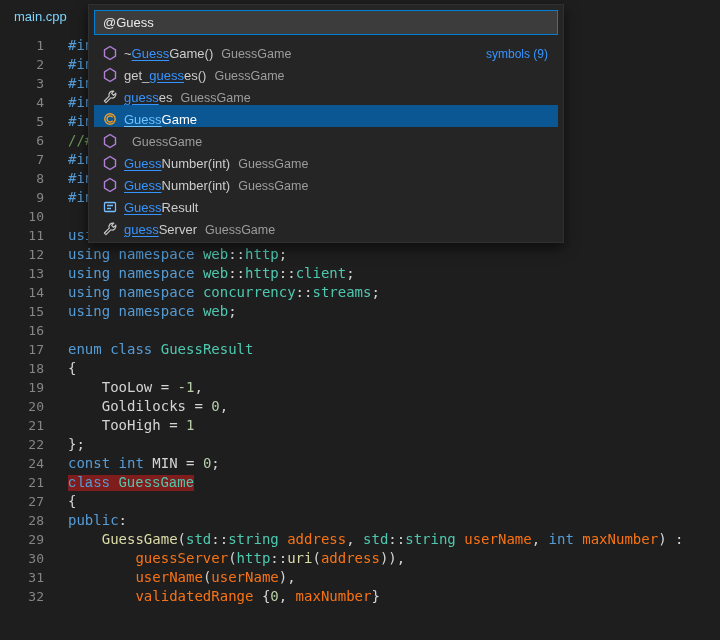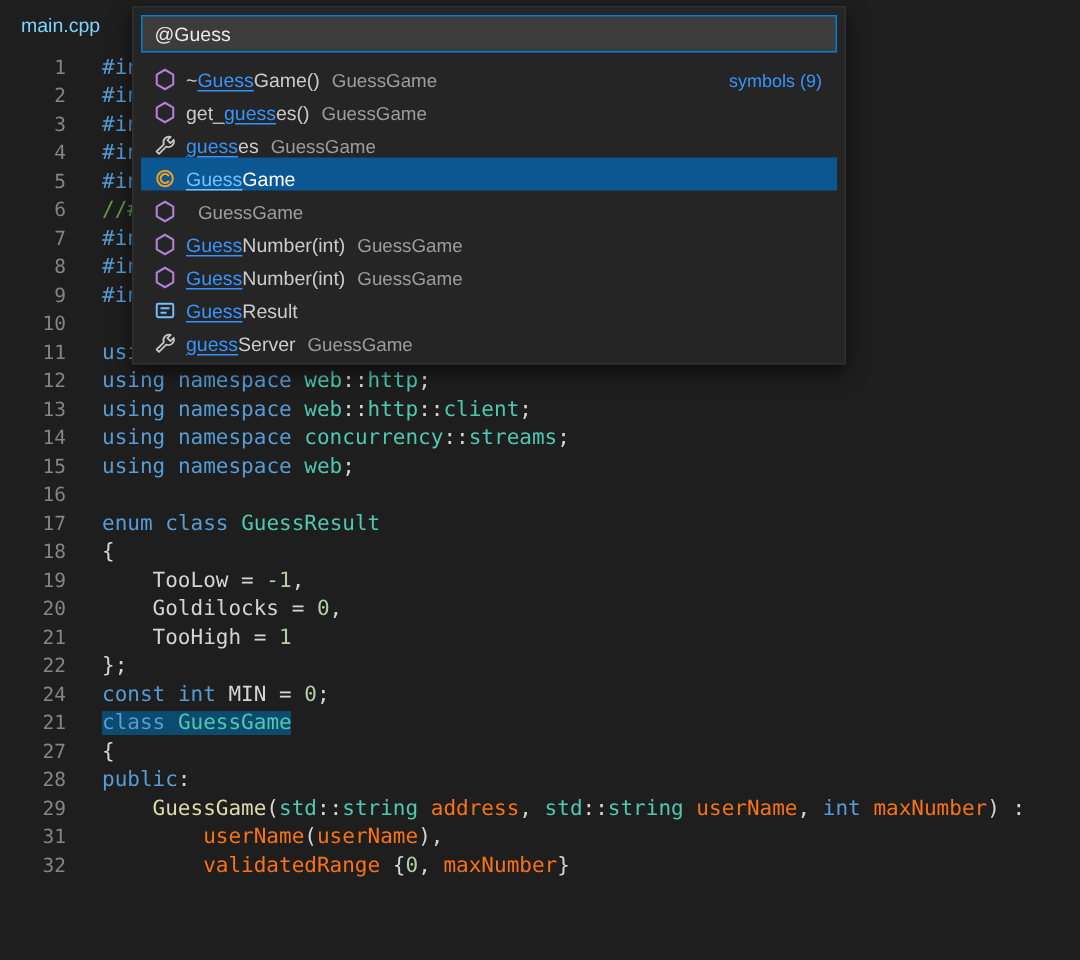--- a/index.html
+++ b/index.html
@@ -9,21 +9,21 @@
   }
   
   .titlebar{position:absolute;top:0;left:0;right:0;height:33px;background:#1e1e1e;}
   .tab-label{position:absolute;left:14px;top:9px;color:#7dd3fc;font-size:13px;cursor:pointer;}
   
   .editor{position:absolute;top:36px;left:0;right:0;bottom:0;
     font-family:"DejaVu Sans Mono",monospace;font-size:14px;}
   .line{height:19px;line-height:19px;display:flex;}
   .gutter{width:44px;flex:none;text-align:right;color:#858585;font-size:13px;}
   .code{margin-left:24px;white-space:pre;color:#d4d4d4;}
-  .hl-range{background:#0c4a6e;}
+  .hl-range{background:#7f1d1d;font-family:Liberation Mono, monospace;}
   .tok-pp{color:#569cd6}
   .tok-kw{color:#569cd6}
   .tok-ty{color:#4ec9b0}
   .tok-cm{color:#6a9955}
   .tok-nu{color:#b5cea8}
   .tok-va{color:#f97316}
   .tok-fn{color:#dcdcaa}
   .tok-pl{color:#d4d4d4}
   
   .quickopen{position:absolute;left:88px;top:4px;width:476px;z-index:10;
@@ -156,20 +156,24 @@
       </div>
       <div class="line">
         <span class="gutter">28</span>
         <span class="code"><span><span class="tok-kw">public</span><span class="tok-pl">:</span></span></span>
       </div>
       <div class="line">
         <span class="gutter">29</span>
         <span class="code"><span><span class="tok-pl">    </span><span class="tok-fn">GuessGame</span><span class="tok-pl">(</span><span class="tok-ty">std</span><span class="tok-pl">::</span><span class="tok-ty">string</span><span class="tok-pl"> </span><span class="tok-va">address</span><span class="tok-pl">, </span><span class="tok-ty">std</span><span class="tok-pl">::</span><span class="tok-ty">string</span><span class="tok-pl"> </span><span class="tok-va">userName</span><span class="tok-pl">, </span><span class="tok-kw">int</span><span class="tok-pl"> </span><span class="tok-va">maxNumber</span><span class="tok-pl">) :</span></span></span>
       </div>
       <div class="line">
+        <span class="gutter">30</span>
+        <span class="code"><span><span class="tok-pl">        </span><span class="tok-va">guessServer</span><span class="tok-pl">(</span><span class="tok-ty">http</span><span class="tok-pl">::</span><span class="tok-fn">uri</span><span class="tok-pl">(</span><span class="tok-va">address</span><span class="tok-pl">)),</span></span></span>
+      </div>
+      <div class="line">
         <span class="gutter">31</span>
         <span class="code"><span><span class="tok-pl">        </span><span class="tok-va">userName</span><span class="tok-pl">(</span><span class="tok-va">userName</span><span class="tok-pl">),</span></span></span>
       </div>
       <div class="line">
         <span class="gutter">32</span>
         <span class="code"><span><span class="tok-pl">        </span><span class="tok-va">validatedRange</span><span class="tok-pl"> {</span><span class="tok-nu">0</span><span class="tok-pl">, </span><span class="tok-va">maxNumber</span><span class="tok-pl">}</span></span></span>
       </div>
     </div>
 </div>
 

